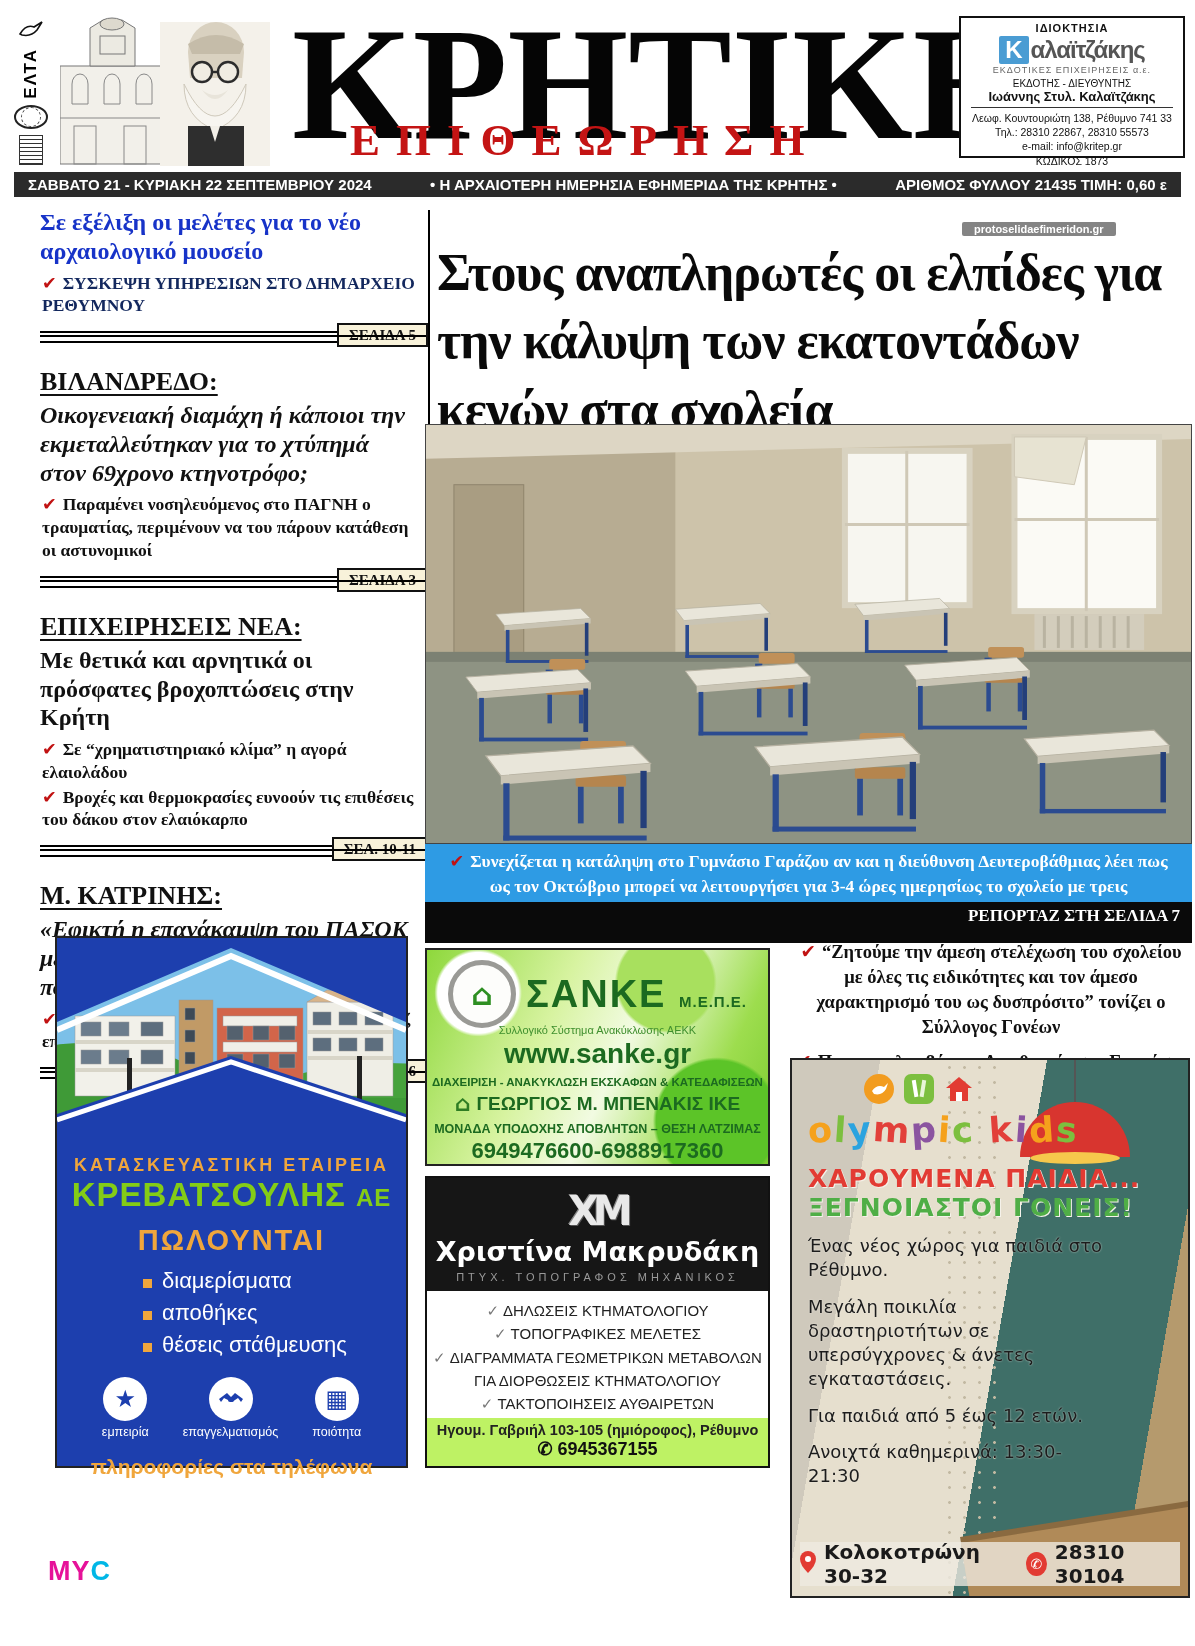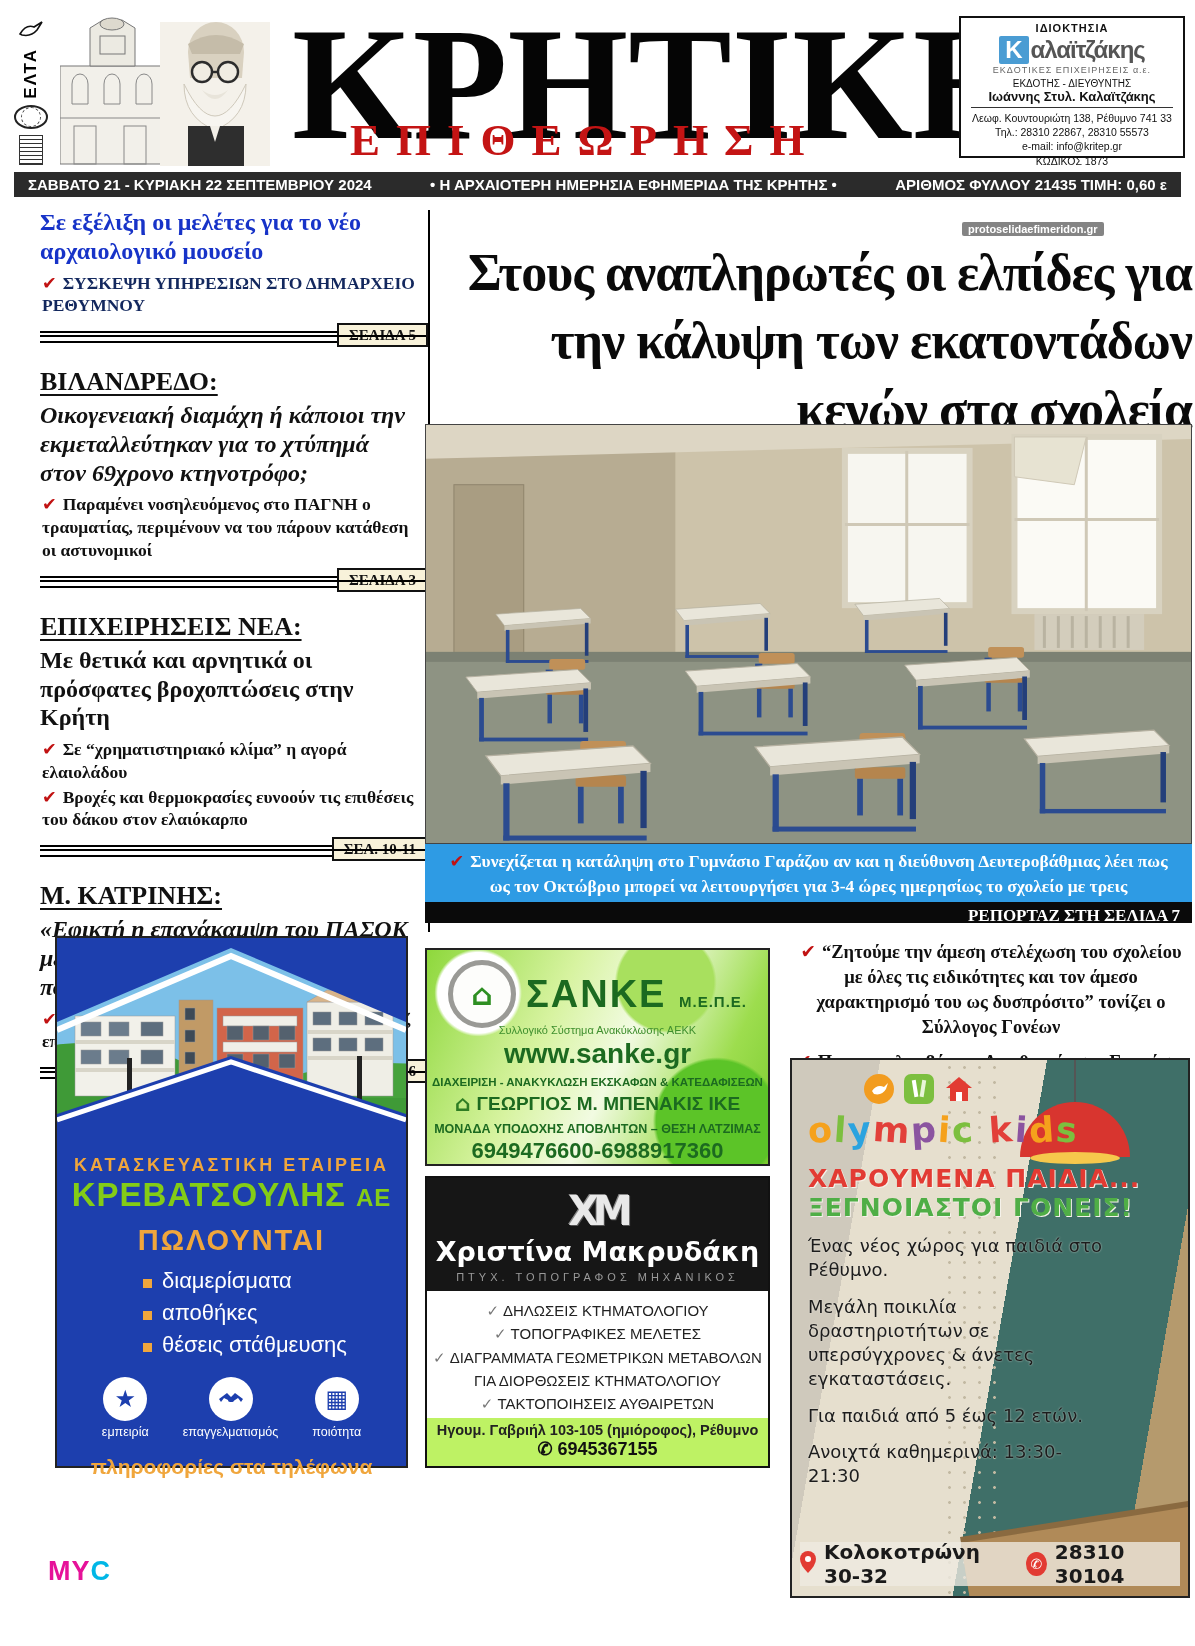--- a/index.html
+++ b/index.html
@@ -46,28 +46,28 @@
   .t-bullet.navy span.btx{color:#13285e;}
   .check{color:#c11212;margin-right:6px;font-family:"DejaVu Sans",sans-serif;}
   .sep{position:relative;height:8px;border-top:2px solid #000;border-bottom:2px solid #000;margin-top:14px;}
   .sep::after{content:"";position:absolute;left:0;right:0;top:2px;height:2px;background:#000;}
   .ptag{position:absolute;right:-2px;top:-10px;background:#f8f2da;border:2px solid #111;padding:0 10px;
         font:bold 15px "Liberation Serif",serif;line-height:20px;}
 
   #v-divider{position:absolute;left:428px;top:210px;width:2px;height:722px;background:#000;}
 
   
-  #headline{position:absolute;left:437px;top:204px;width:755px;text-align:right;
+  #headline{position:absolute;left:437px;top:204px;width:755px;text-align:left;
             font:bold 52px "Liberation Serif",serif;line-height:1.32;letter-spacing:-1px;color:#0a0a0a;}
   #watermark{position:absolute;left:962px;top:222px;background:rgba(110,110,110,.85);color:#fff;
-             font:bold 11px "Liberation Sans",sans-serif;padding:1px 6px;border-radius:2px;}
+             font:bold 11px "Liberation Sans",sans-serif;padding:1px 12px;border-radius:2px;}
   #photo{position:absolute;left:425px;top:424px;width:767px;height:420px;border:1px solid #444;box-sizing:border-box;overflow:hidden;}
   #caption{position:absolute;left:425px;top:844px;width:767px;height:58px;background:#2e9bе4;background-color:#2e9be4;
            color:#fff;font:bold 17.5px "Liberation Serif",serif;line-height:1.45;padding:5px 16px;box-sizing:border-box;text-align:center;}
-  #report-bar{position:absolute;left:425px;top:902px;width:767px;height:21px;background:#0a0a0a;color:#fff;
+  #report-bar{position:absolute;left:425px;top:902px;width:767px;height:41px;background:#0a0a0a;color:#fff;
               font:bold 17px "Liberation Serif",serif;line-height:27px;text-align:right;padding-right:12px;box-sizing:border-box;}
   #story-bullets{position:absolute;left:782px;top:940px;width:410px;text-align:center;}
   #story-bullets .sb{font:bold 18.5px "Liberation Serif",serif;line-height:1.35;margin-bottom:10px;margin-left:8px;}
 
   
   #ad-krev{position:absolute;left:55px;top:936px;width:353px;height:532px;background:#1d3fae;border:2px solid #222;
            box-sizing:border-box;text-align:center;font-family:"Liberation Sans",sans-serif;}
   #ad-krev .kick{color:#f0a63c;font:bold 18px "Liberation Sans",sans-serif;letter-spacing:3px;margin-top:8px;}
   #ad-krev .nm{color:#84cc16;font:bold 33px "Liberation Sans",sans-serif;letter-spacing:1px;}
   #ad-krev .nm .sfx{font-size:24px;}

